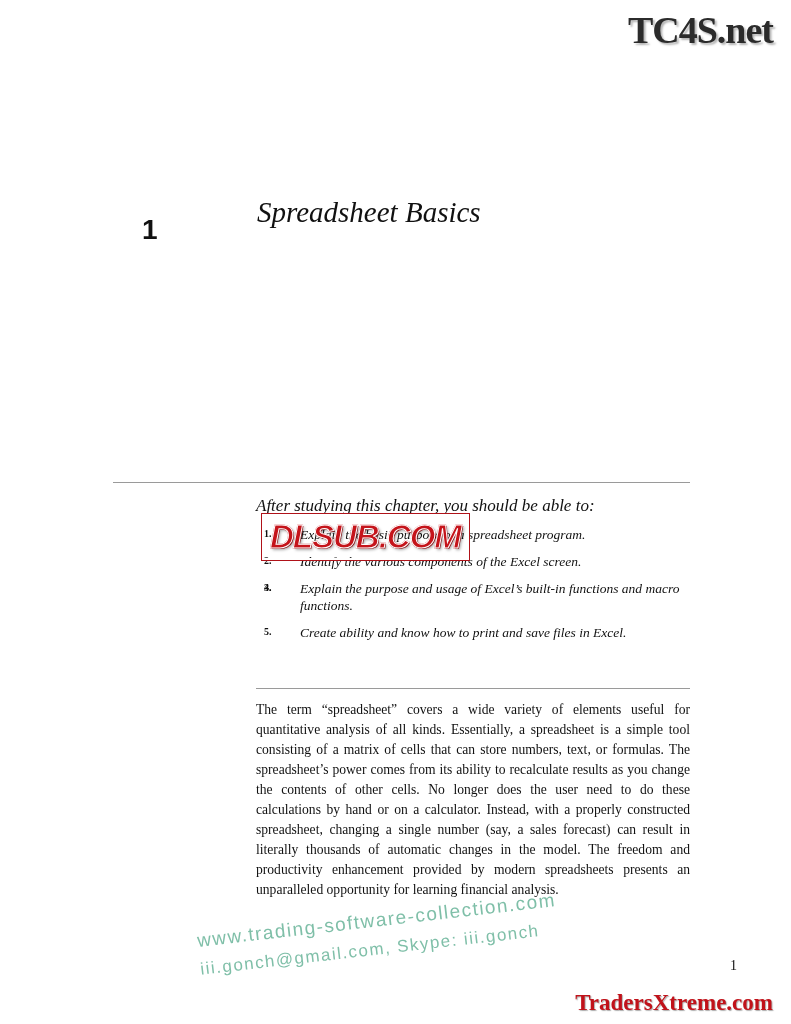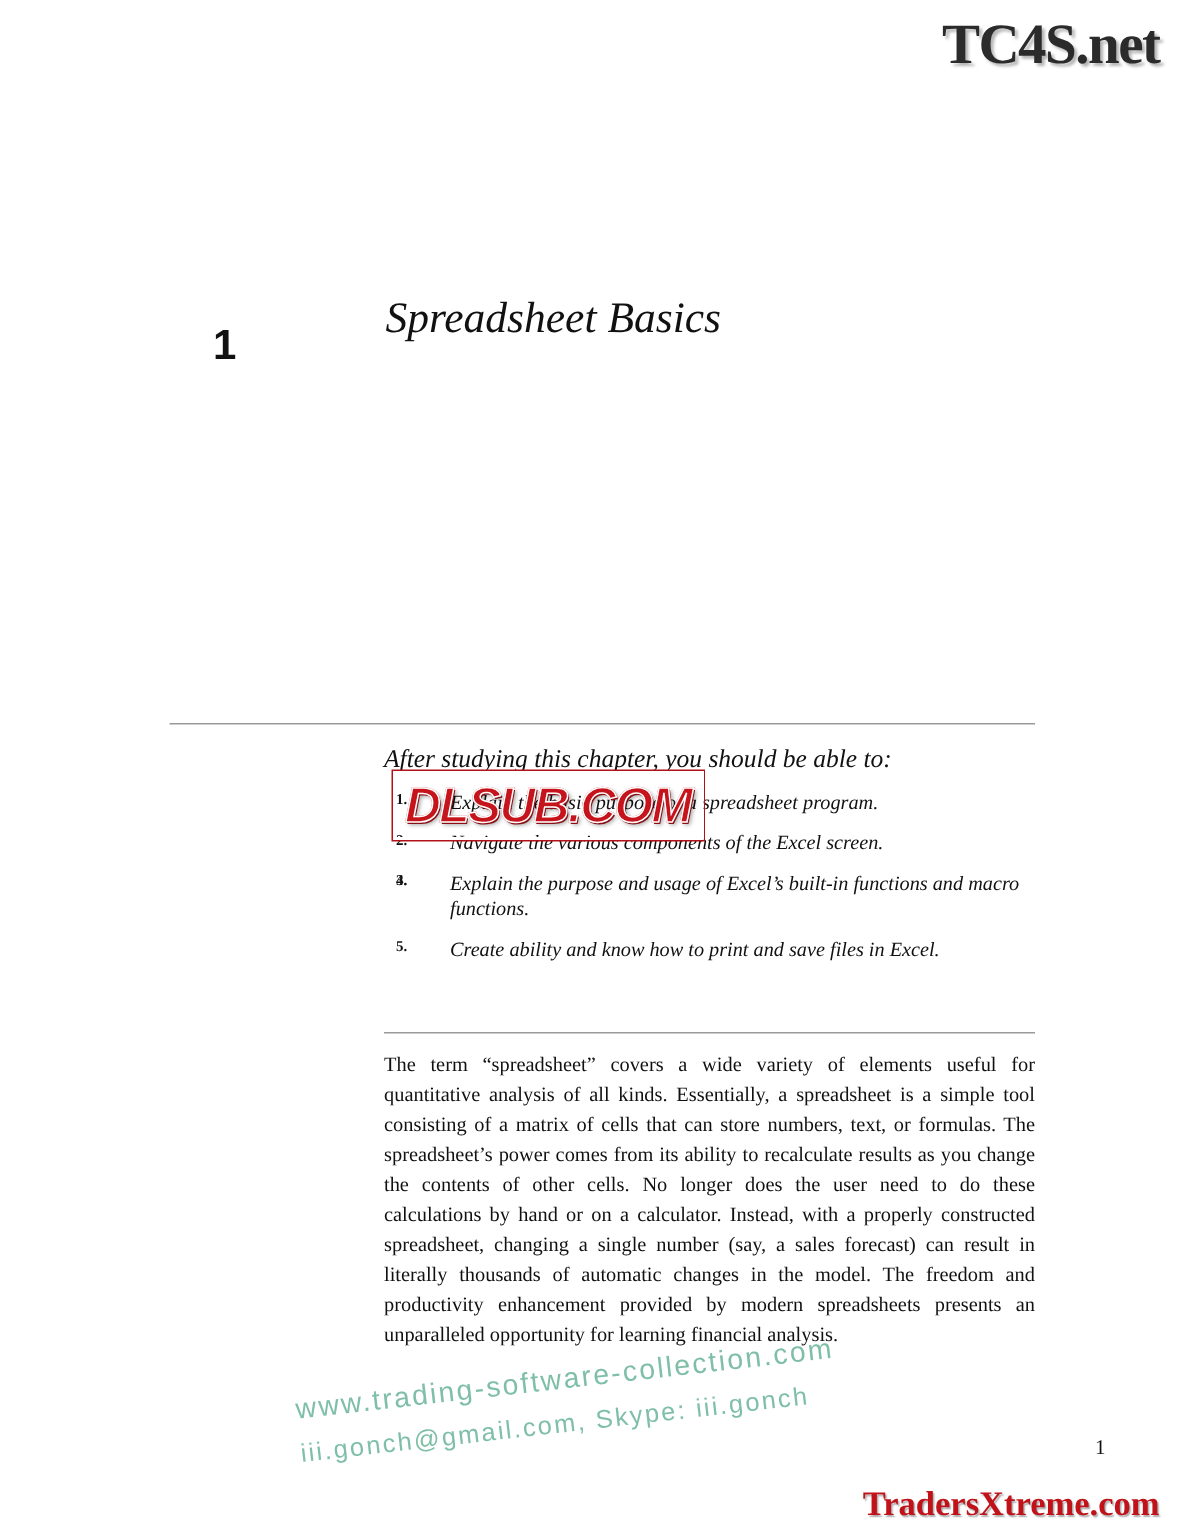--- a/index.html
+++ b/index.html
@@ -190,21 +190,21 @@
 
   <div class="obj-intro">After studying this chapter, you should be able to:</div>
 
   <ul class="obj-list">
     <li class="obj-item">
       <span class="num">1.</span>
       <span>Explain the basic purpose of a spreadsheet program.</span>
     </li>
     <li class="obj-item">
       <span class="num">2.</span>
-      <span>Navigate the various components of the Excel screen.</span>
+      <span>Identify the various components of the Excel screen.</span>
     </li>
     <li class="obj-item">
       <span class="num">3.</span>
     </li>
     <li class="obj-item">
       <span class="num">4.</span>
       <span>Explain the purpose and usage of Excel’s built-in functions and macro functions.</span>
     </li>
     <li class="obj-item">
       <span class="num">5.</span>

